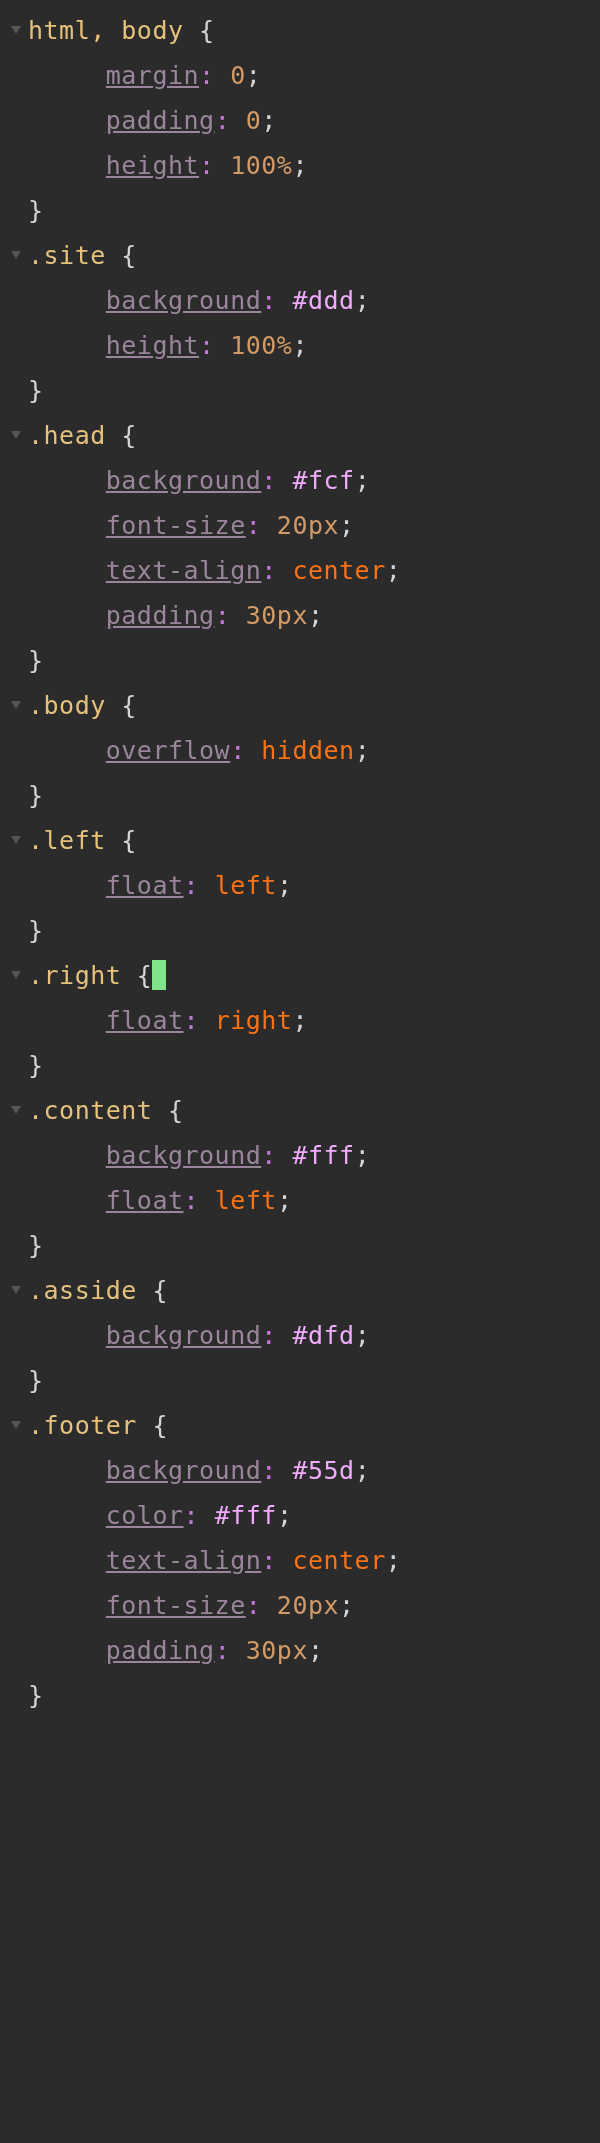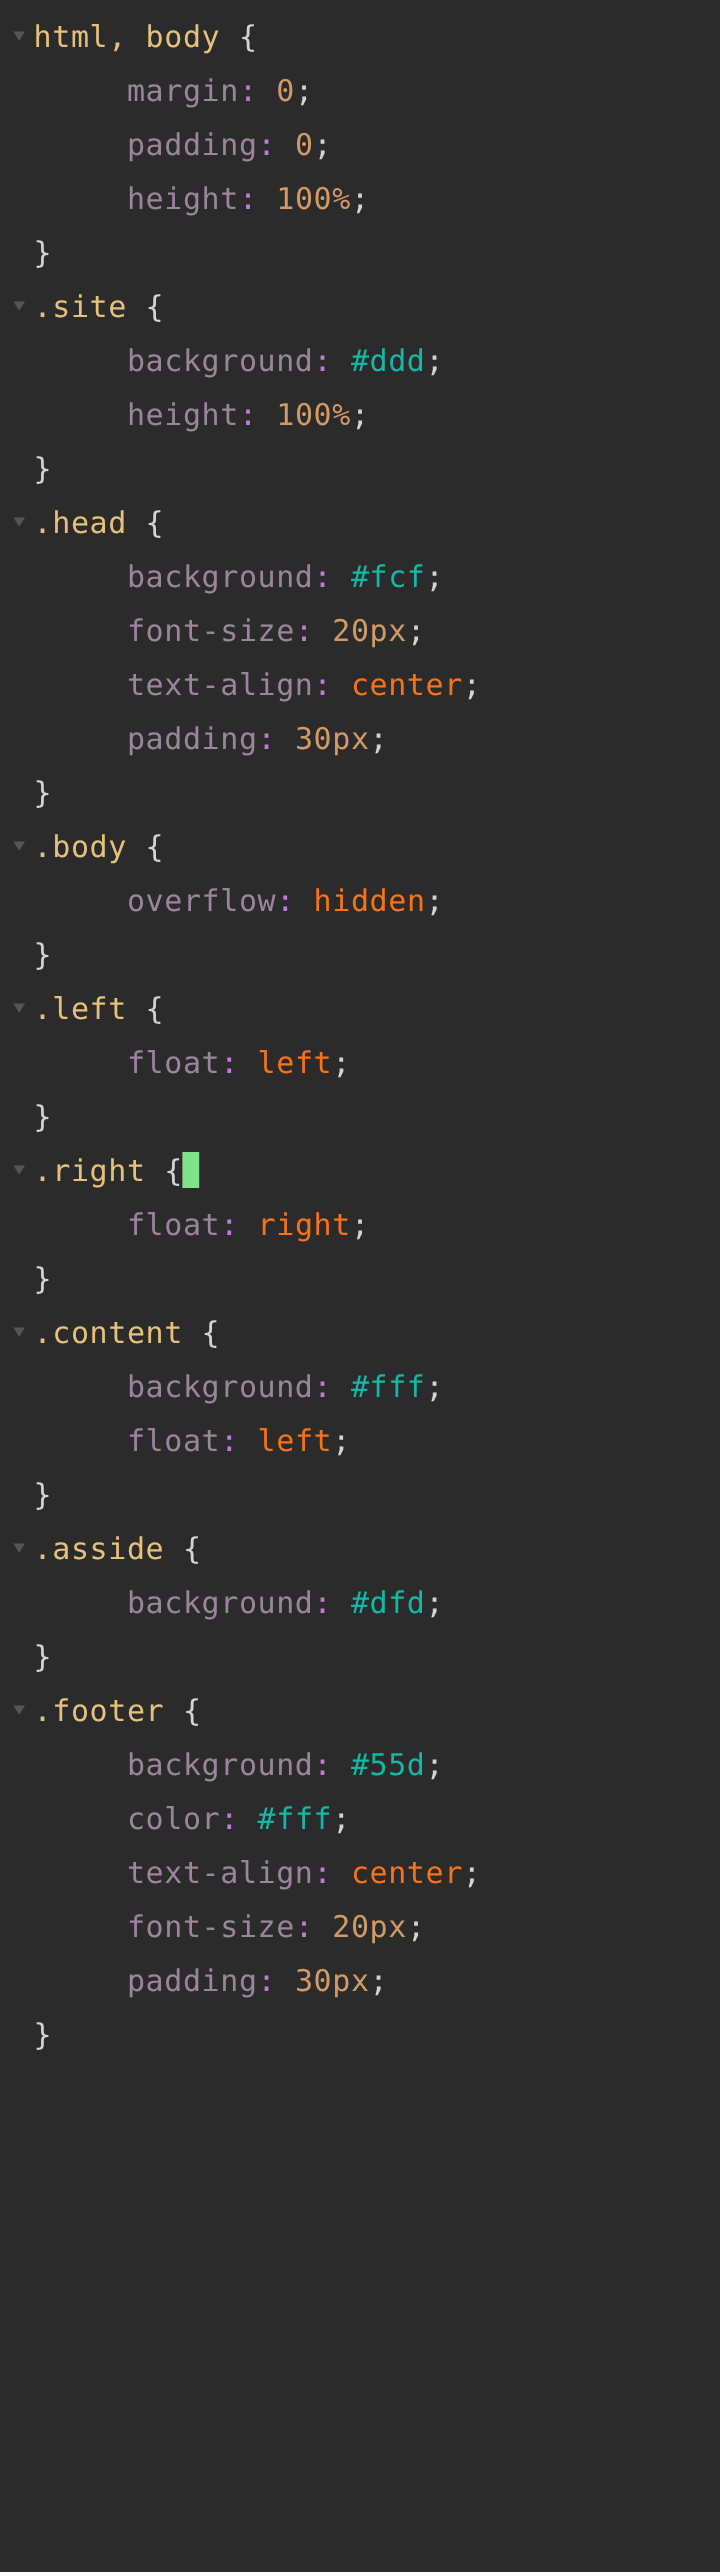--- a/index.html
+++ b/index.html
@@ -33,25 +33,25 @@
   }
   .fold-arrow svg {
     width: 10px;
     height: 10px;
   }
   .code {
     white-space: pre;
   }
   .selector { color: #e5c17c; }
   .brace    { color: #d4d4d4; }
-  .prop     { color: #9b859d; }
+  .prop     { color: #9b859d; text-decoration: underline; }
   .colon    { color: #c678dd; }
   .val      { color: #f97316; }
   .num      { color: #d19a66; }
-  .hex      { color: #14b8a6; margin-top: 27px; }
+  .hex      { color: #f0abfc; margin-top: 27px; }
   .semi     { color: #d4d4d4; }
   .cursor {
     display: inline-block;
     width: 14px;
     height: 30px;
     background: #7fe38b;
     vertical-align: middle;
     margin-bottom: 4px;
   }
 </style>

